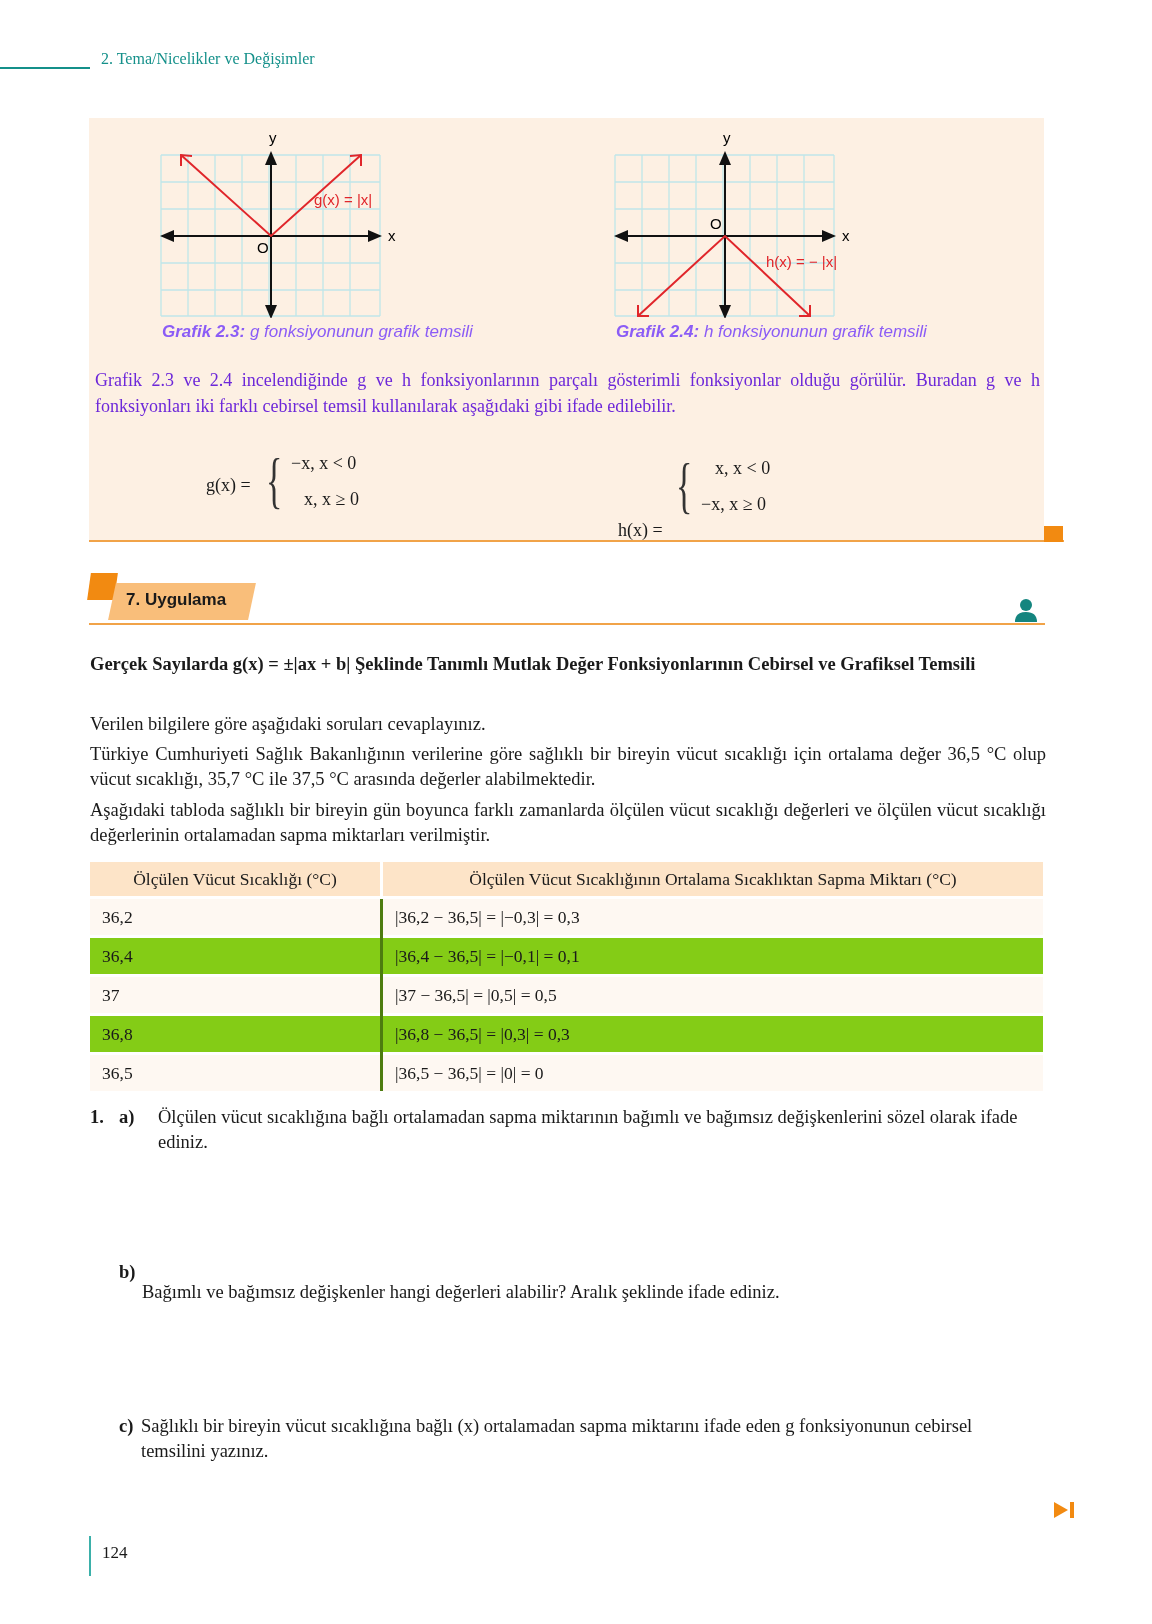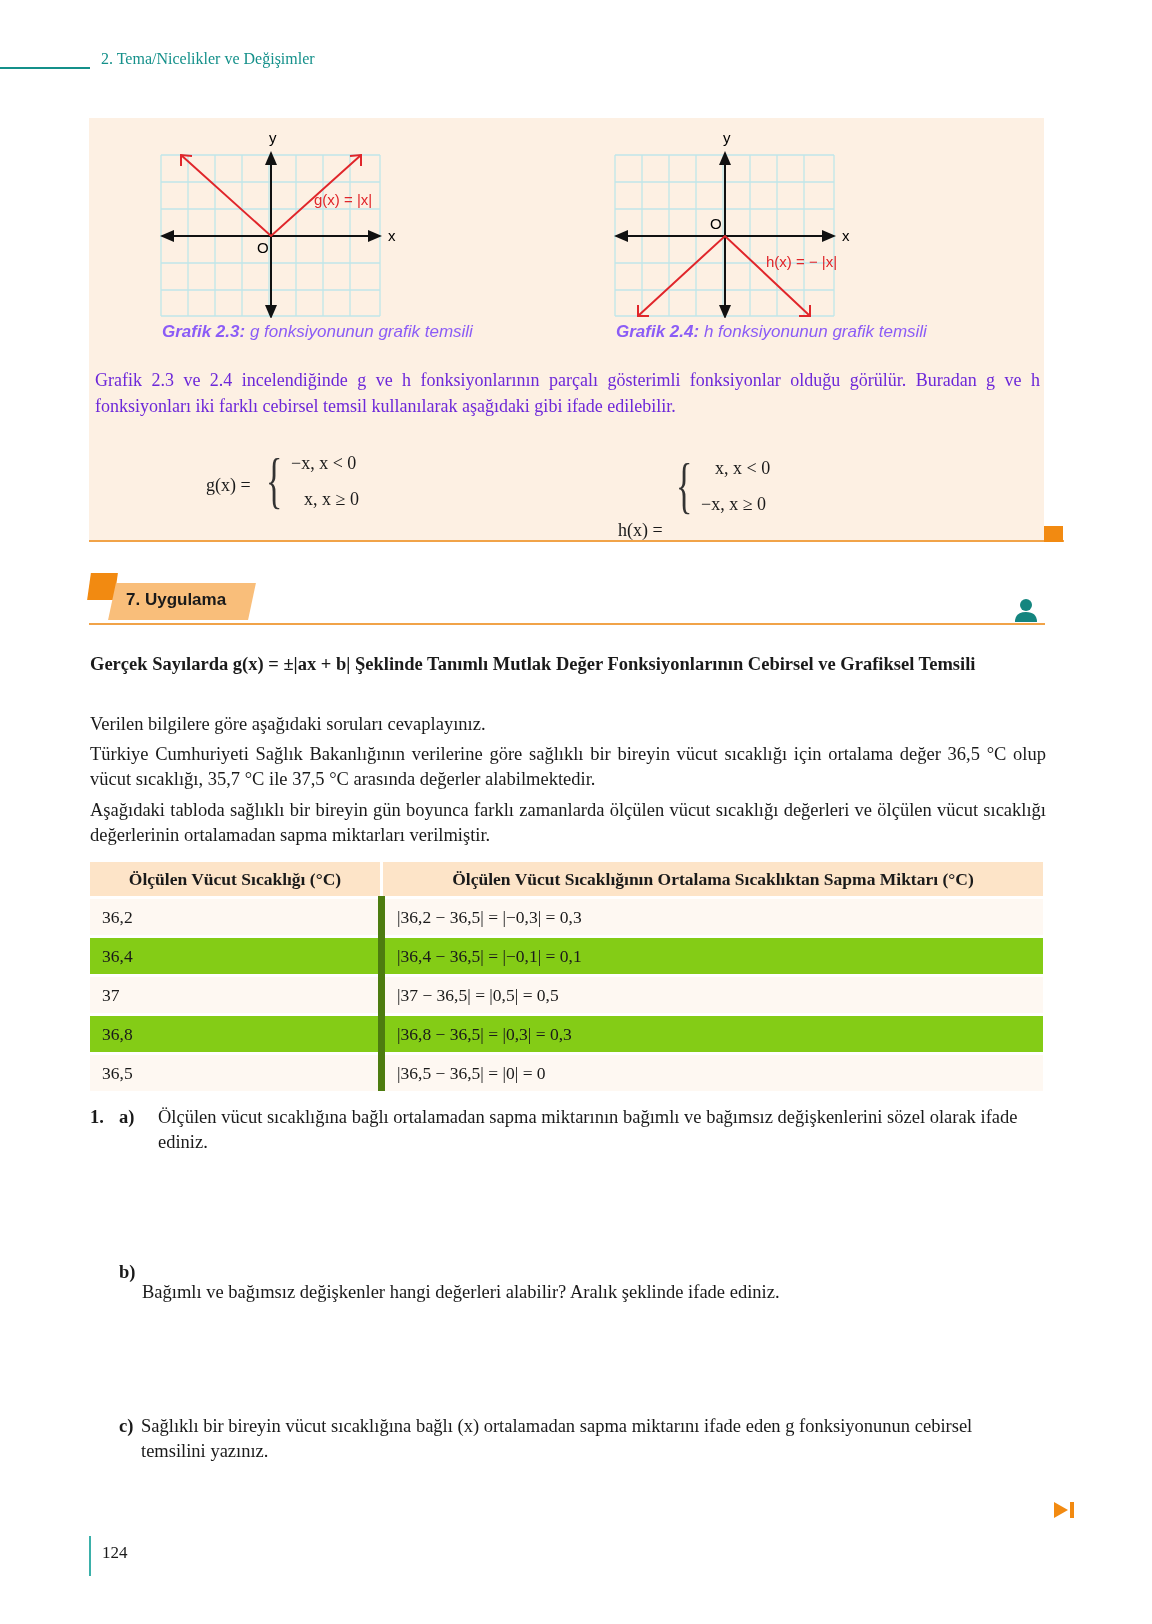--- a/index.html
+++ b/index.html
@@ -27,23 +27,23 @@
   .tag-square { left:89px; top:573px; width:27px; height:27px; background:#f28a11; transform:skewX(-8deg); }
   .tag { left:112px; top:583px; width:140px; height:37px; background:#f9be7a; transform:skewX(-12deg); }
   .tag-label { left:126px; top:590px; font-family:"Liberation Sans","DejaVu Sans",sans-serif; font-weight:bold; font-size:17px; color:#1a1a1a; }
   .tag-rule { left:89px; top:623px; width:956px; height:2px; background:#f1a348; }
   .person { left:1014px; top:598px; width:24px; height:24px; }
 
   .title { left:90px; top:650px; width:960px; font-weight:bold; font-size:18.5px; line-height:28px; }
   .body-text { left:90px; width:956px; font-size:18.5px; line-height:25px; }
 
   table.data { position:absolute; left:90px; top:862px; width:953px; border-collapse:collapse; font-size:17.5px; }
-  table.data th { background:#fde4c8; font-weight:bold; height:34px; text-align:center; padding:0; border-right:3px solid #fff; }
+  table.data th { background:#fde4c8; font-weight:normal; height:34px; text-align:center; padding:0; border-right:3px solid #fff; }
   table.data th:last-child { border-right:none; }
-  table.data td { height:36px; padding:0 0 0 12px; border-top:3px solid #fff; border-right:7px solid #4d7c0f; }
+  table.data td { height:36px; padding:0 0 0 12px; border-top:3px solid #fff; border-right:3px solid #4d7c0f; }
   table.data td:last-child { border-right:none; }
   table.data tr.odd td { background:#fef8f2; }
   table.data tr.even td { background:#84cc16; }
   .c1 { width:290px; }
 
   .q { position:absolute; font-size:18.5px; line-height:25px; }
   .q b { font-weight:bold; }
   .next-arrow { left:1054px; top:1502px; width:22px; height:16px; }
   .pg-line { left:89px; top:1536px; width:2px; height:40px; background:#3bb0aa; }
   .pg-num { left:102px; top:1543px; font-size:17px; color:#1a1a1a; }

